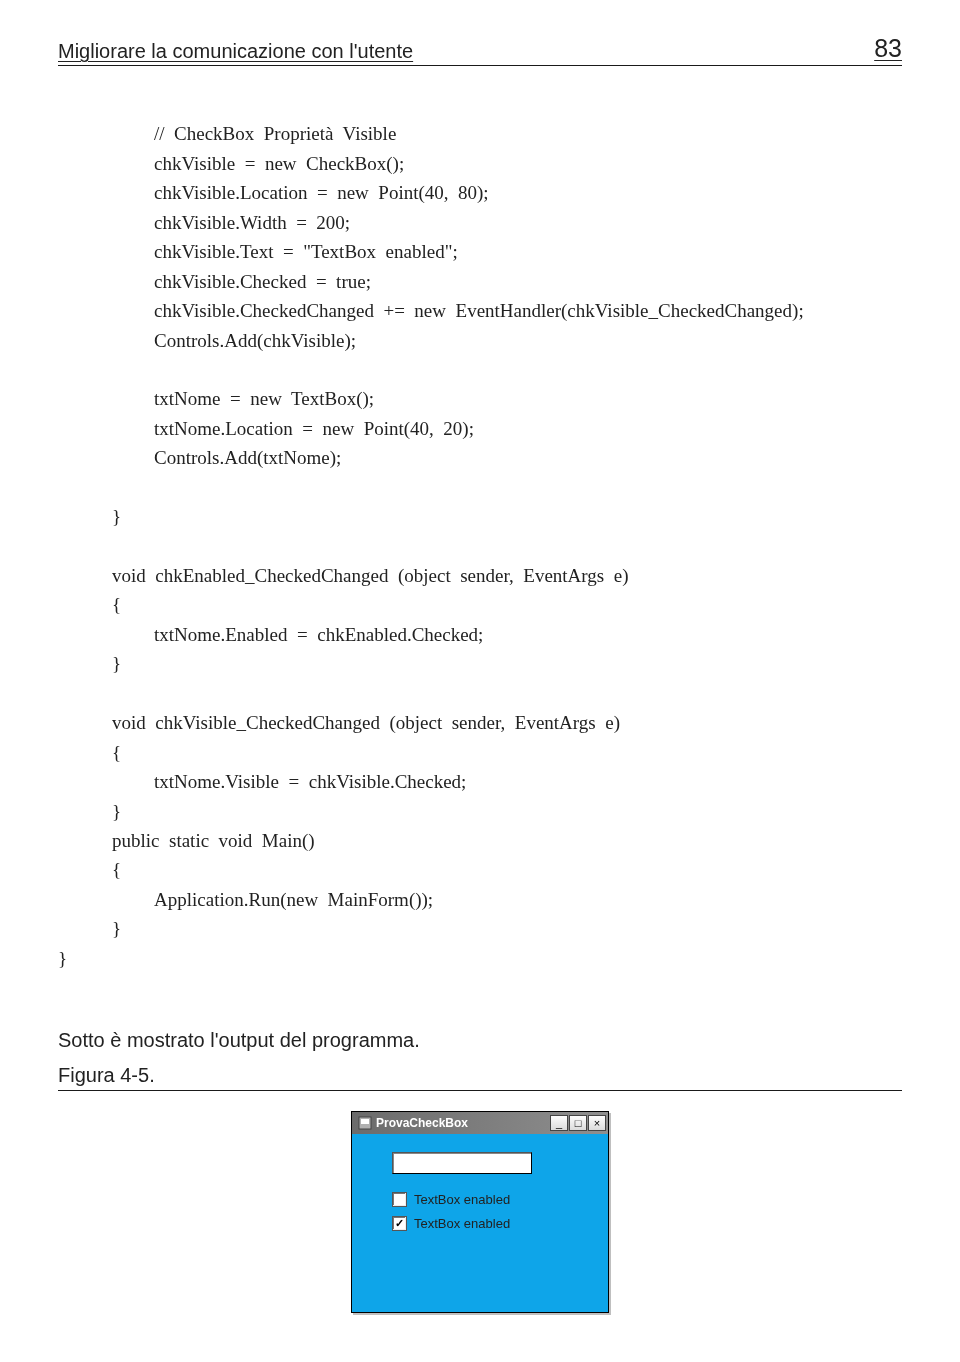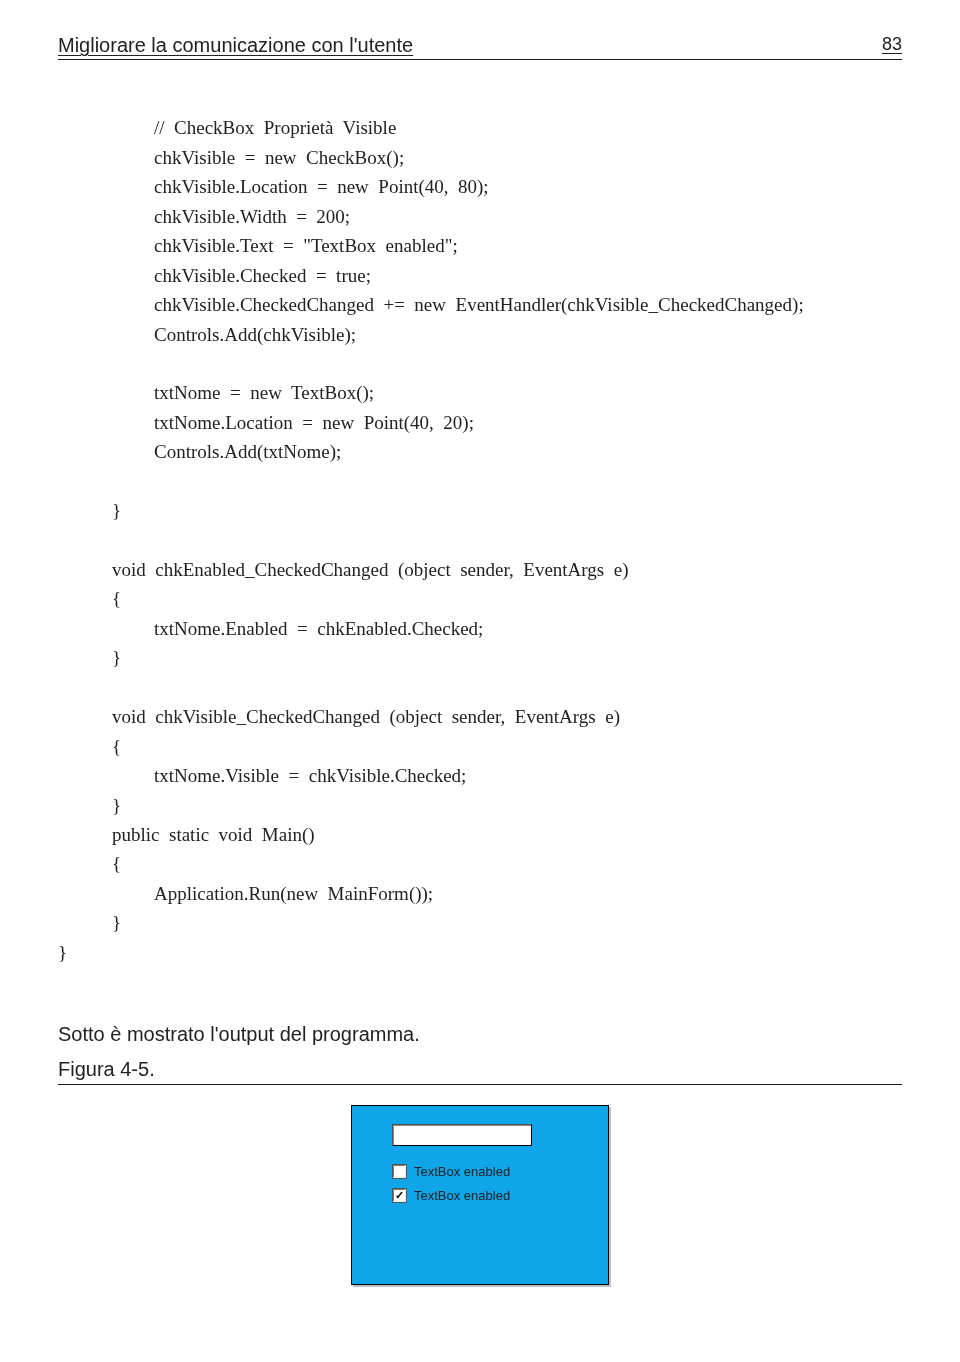--- a/index.html
+++ b/index.html
@@ -1,19 +1,19 @@
 <!DOCTYPE html>
 <html><head>
 <meta charset="utf-8">
 <style>
 body{margin:0;font-family:"Segoe UI",Arial,sans-serif;background:#fff;color:#222;width:960px}
 .page{padding:34px 58px 60px 58px}
-.header-line{border-bottom:1.5px solid #1a1a1a;padding-bottom:2px;margin-bottom:24px;display:flex;justify-content:space-between;align-items:flex-start}
+.header-line{border-bottom:1.5px solid #1a1a1a;padding-bottom:2px;margin-bottom:24px;display:flex;justify-content:space-between;align-items:flex-end}
 .header-title{font-size:20px;font-weight:400;text-decoration:underline;text-decoration-thickness:1px;text-underline-offset:3px}
-.header-pageno{font-size:18px;text-decoration:underline;text-decoration-thickness:1px;text-underline-offset:3px}
+.header-pageno{font-size:25px;text-decoration:underline;text-decoration-thickness:1px;text-underline-offset:3px}
 .code{font-family:Liberation Serif, serif;font-size:19px;line-height:1.55;white-space:pre;margin:0 0 26px 0}
 .ind1{padding-left:54px}
 .ind2{padding-left:96px}
 .body-text{font-size:20px;margin:16px 0 12px 0}
 .figure-caption{font-size:20px;border-bottom:1px solid #1a1a1a;padding-bottom:3px;margin:12px 0 20px 0;display:flex;gap:10px}
 .figure-caption .label{}
 .figure-caption .t{}
 .win{width:256px;margin:0 auto;border:1px solid #000;background:#eee;box-shadow:2px 2px 0 rgba(0,0,0,.25)}
 .titlebar{height:22px;background:linear-gradient(to right,#6b6b6b,#8f8f8f);display:flex;align-items:center;padding:0 2px}
 .titlebar .sysicon{width:14px;height:14px;margin:0 4px;display:inline-block}
@@ -66,20 +66,40 @@
 <span>}</span>
   </div>
 
   <div class="body-text">Sotto è mostrato l'output del programma.</div>
 
   <div class="figure-caption">
     <span class="label">Figura 4-5.</span>
   </div>
 
   <div class="win">
+    <div class="titlebar">
+      <span class="sysicon">
+        <svg viewBox="0 0 14 14">
+            <rect x="1" y="1" width="12" height="12" fill="#b0b0b0" stroke="#444"></rect>
+            <rect x="3" y="3" width="8" height="5" fill="#fff"></rect>
+          </svg>
+      </span>
+      <span class="title">ProvaCheckBox</span>
+      <div class="btns">
+        <div class="winbtn">
+            <span>_</span>
+          </div>
+        <div class="winbtn">
+            <span>□</span>
+          </div>
+        <div class="winbtn">
+            <span>×</span>
+          </div>
+      </div>
+    </div>
     <div class="client">
       <div class="tb"></div>
       <div class="ck" style="left:40px;top:58px">
         <span class="box"></span>
         <span>TextBox enabled</span>
       </div>
       <div class="ck" style="left:40px;top:82px">
         <span class="box">✓</span>
         <span>TextBox enabled</span>
       </div>

